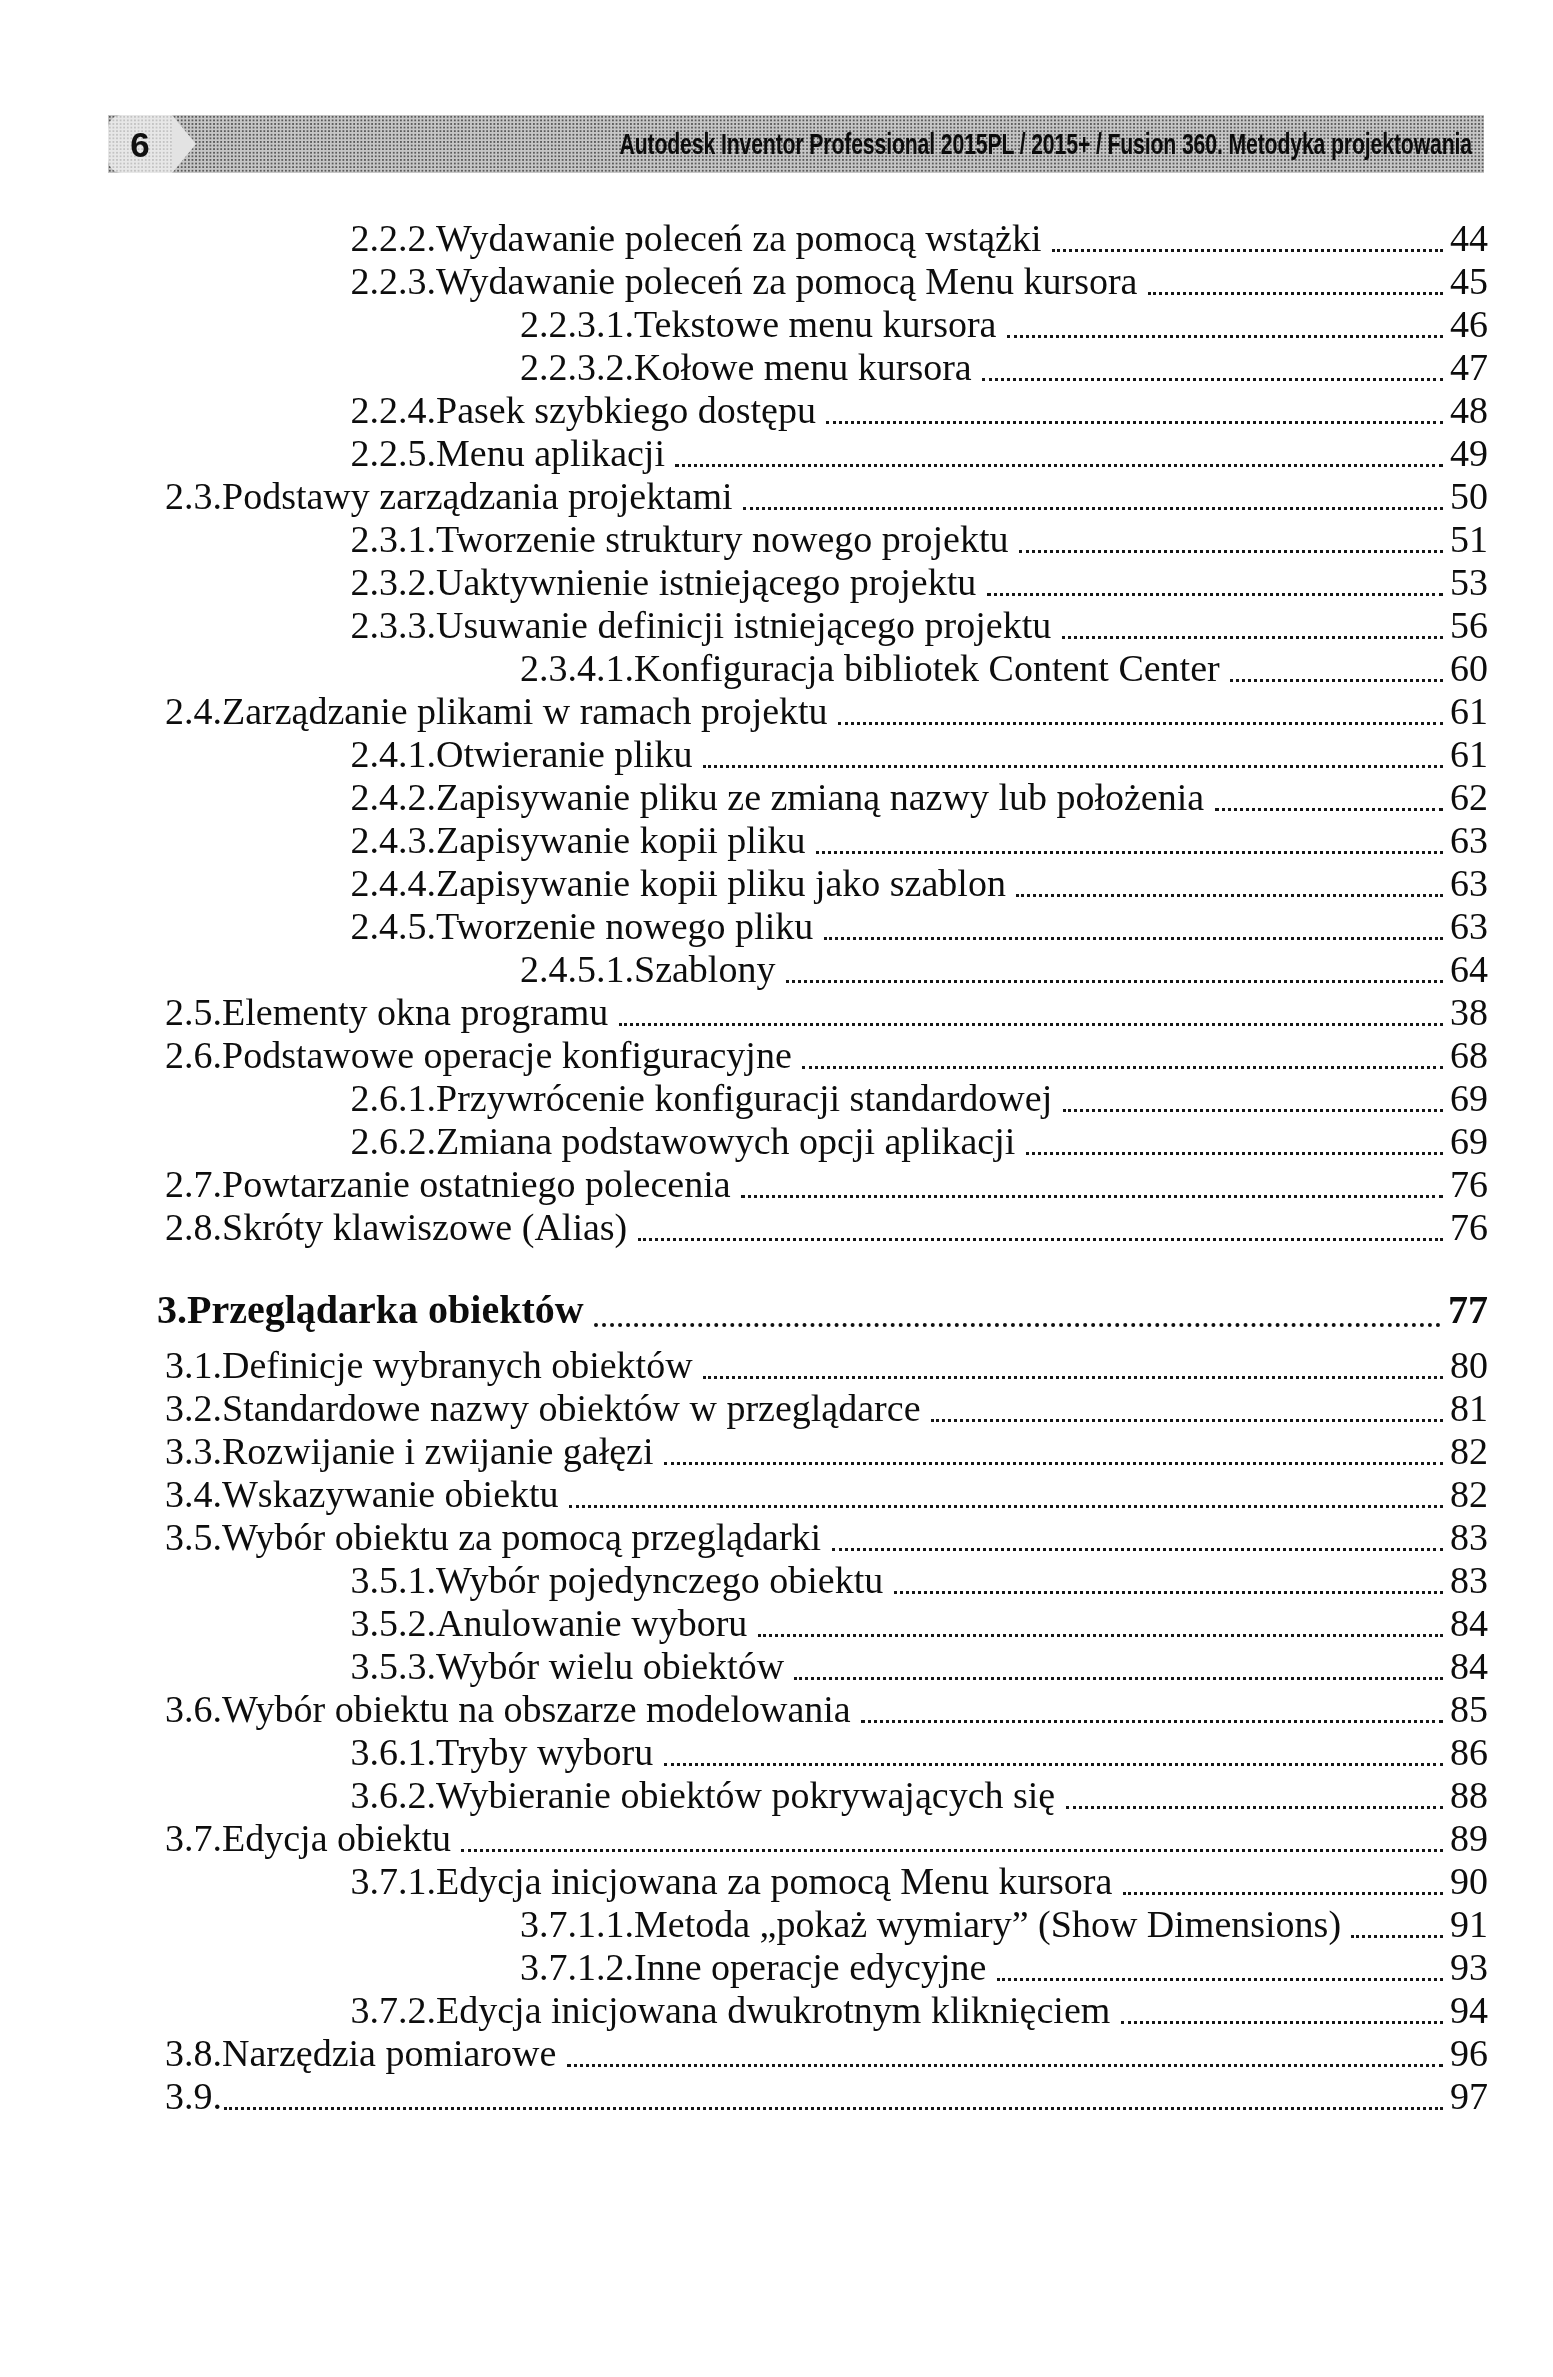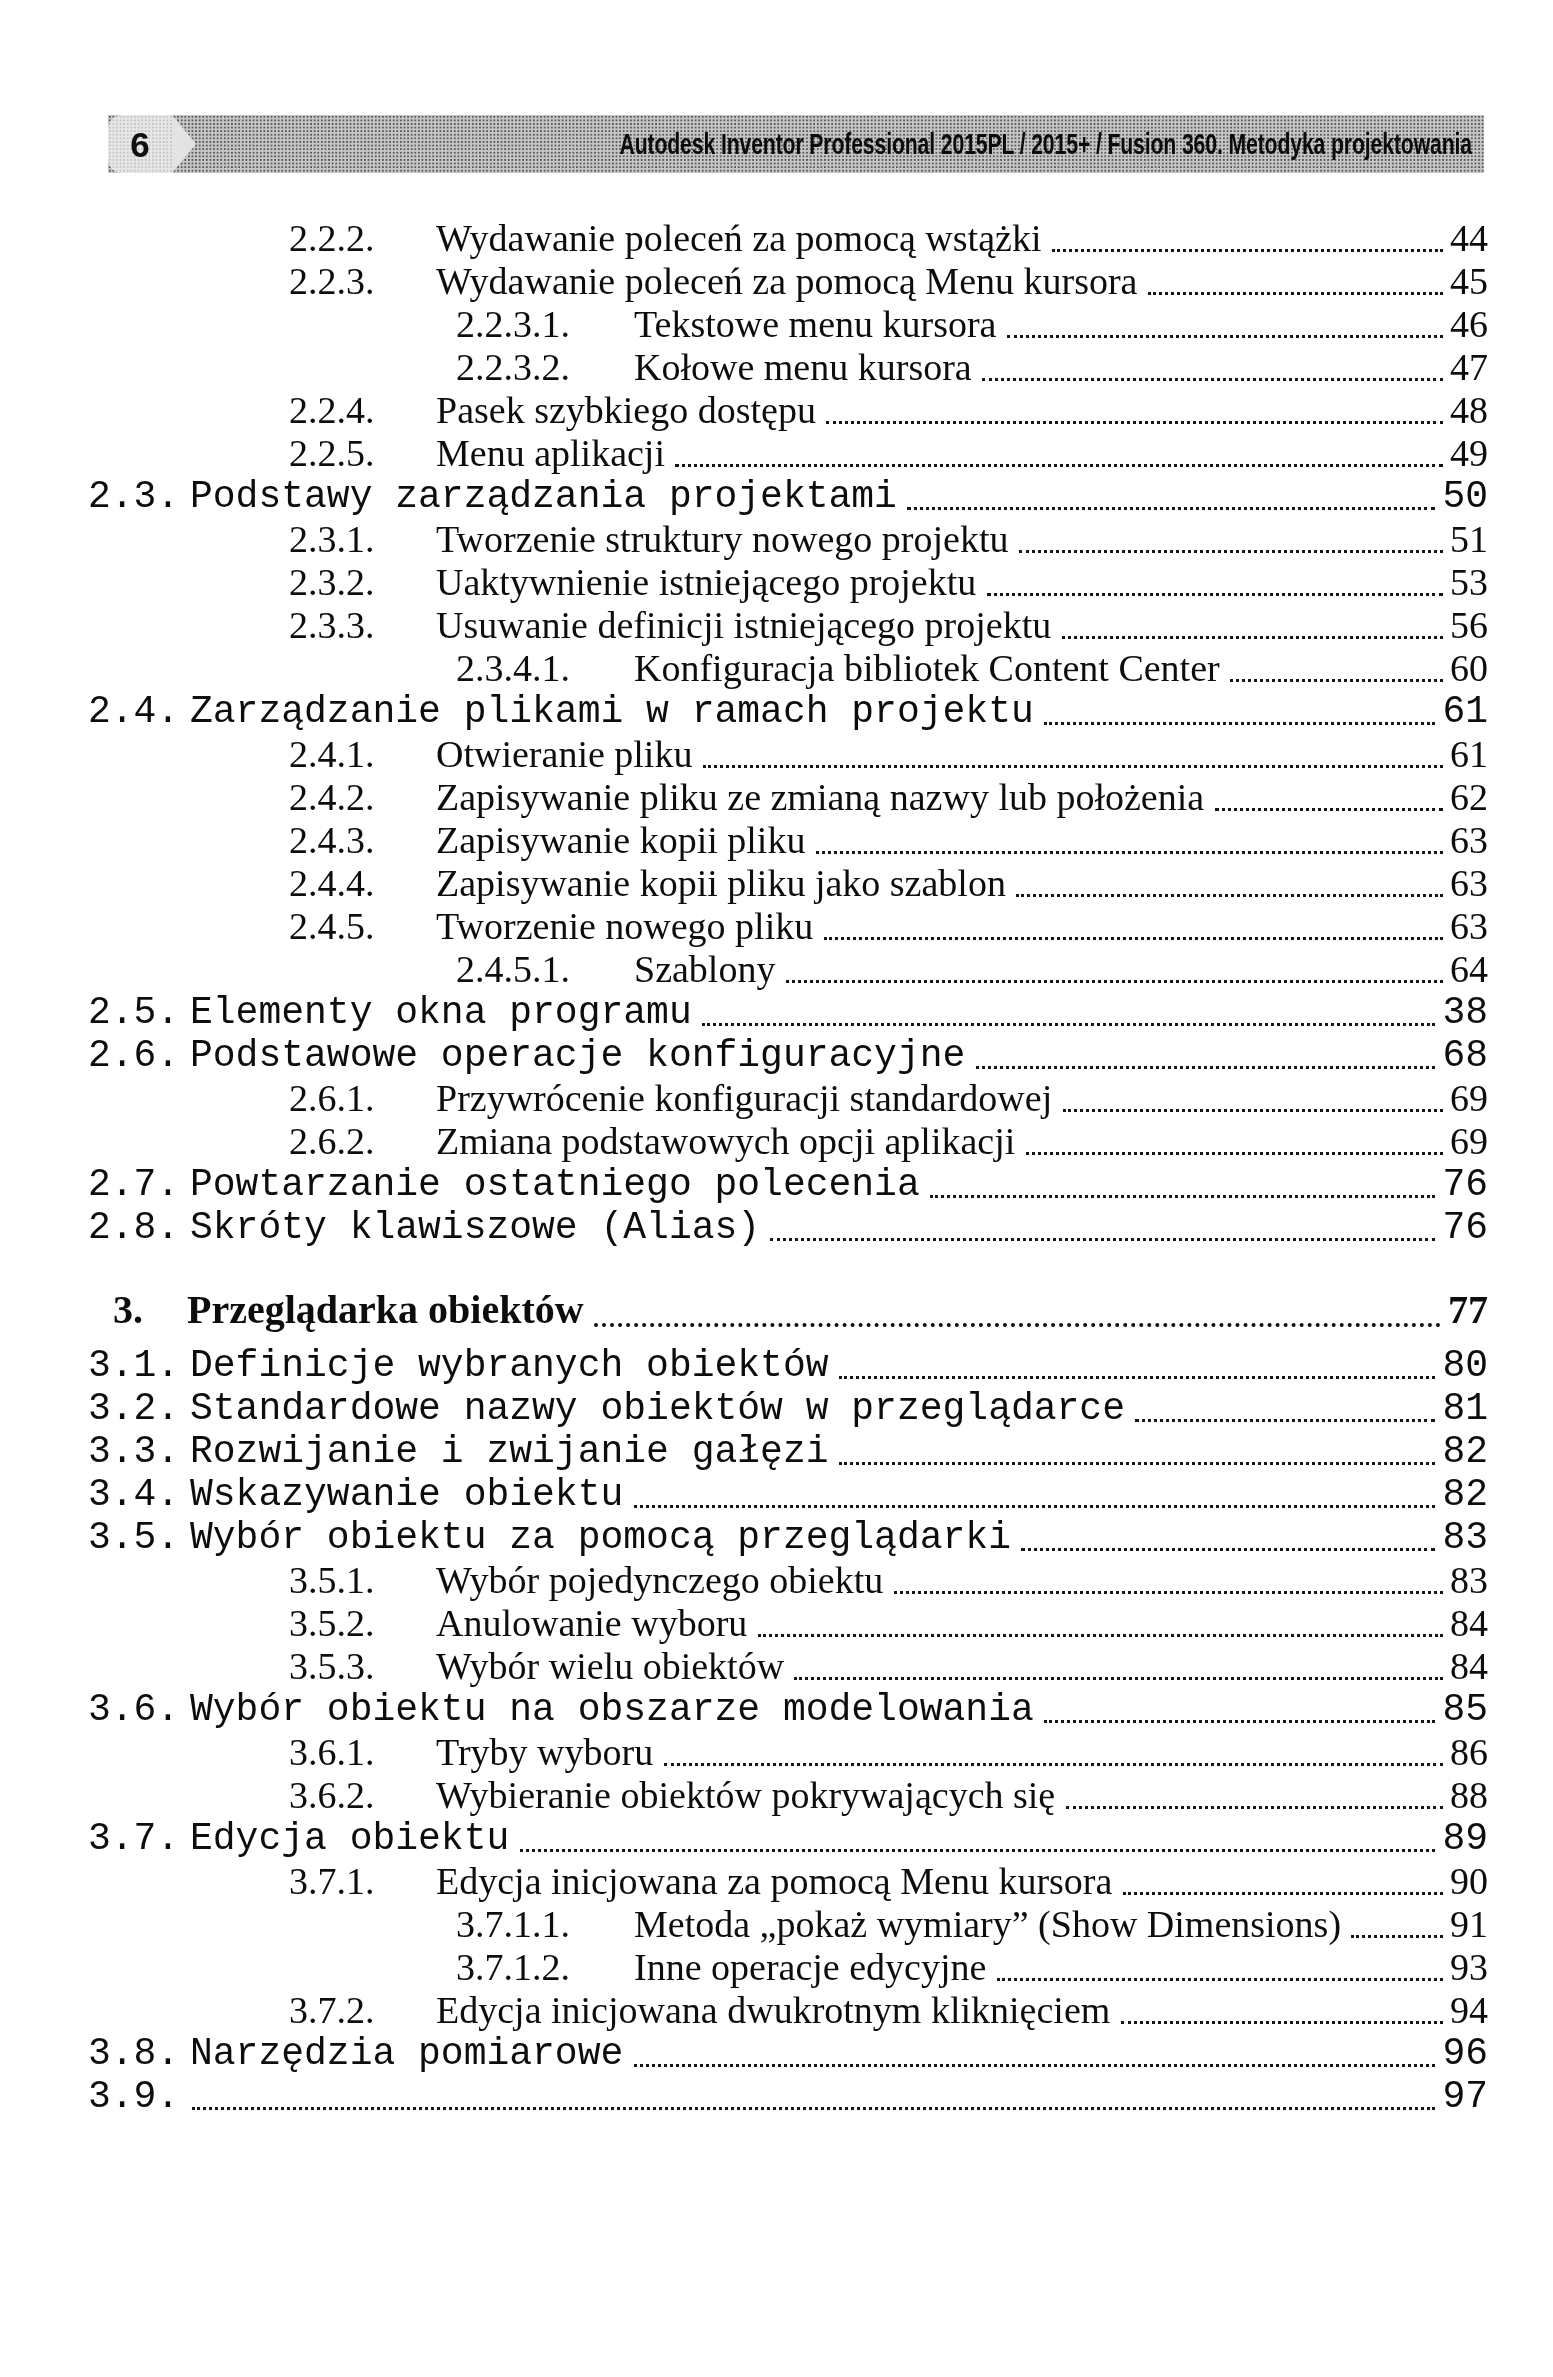--- a/index.html
+++ b/index.html
@@ -46,24 +46,24 @@
   
   .toc{position:absolute;left:0;top:217px;width:1553px;}
   .row{
     display:flex;align-items:baseline;
     height:43px;line-height:43px;
     font-size:38px;color:#0d0d0d;
     padding-right:65px;box-sizing:border-box;
     white-space:nowrap;
   }
   .l1{padding-left:113px;}
-  .l2{padding-left:88px;font-family:Liberation Mono, monospace;}
+  .l2{padding-left:120px;}
   .l3{padding-left:289px;}
   .l4{padding-left:442px;margin-left:14px;}
-  .num{flex:0 0 auto;}
+  .num{flex:0 0 auto;text-align:right;}
   .l1 .num{width:74px;}
   .l2 .num{width:102px;}
   .l3 .num{width:147px;}
   .l4 .num{width:178px;}
   .title{flex:0 0 auto;padding-right:8.7px;}
   .leader{
     flex:1 1 auto;
     align-self:flex-end;
     margin:0 7px 7.8px 1.7px;
     border-bottom:3.9px dotted #161616;

